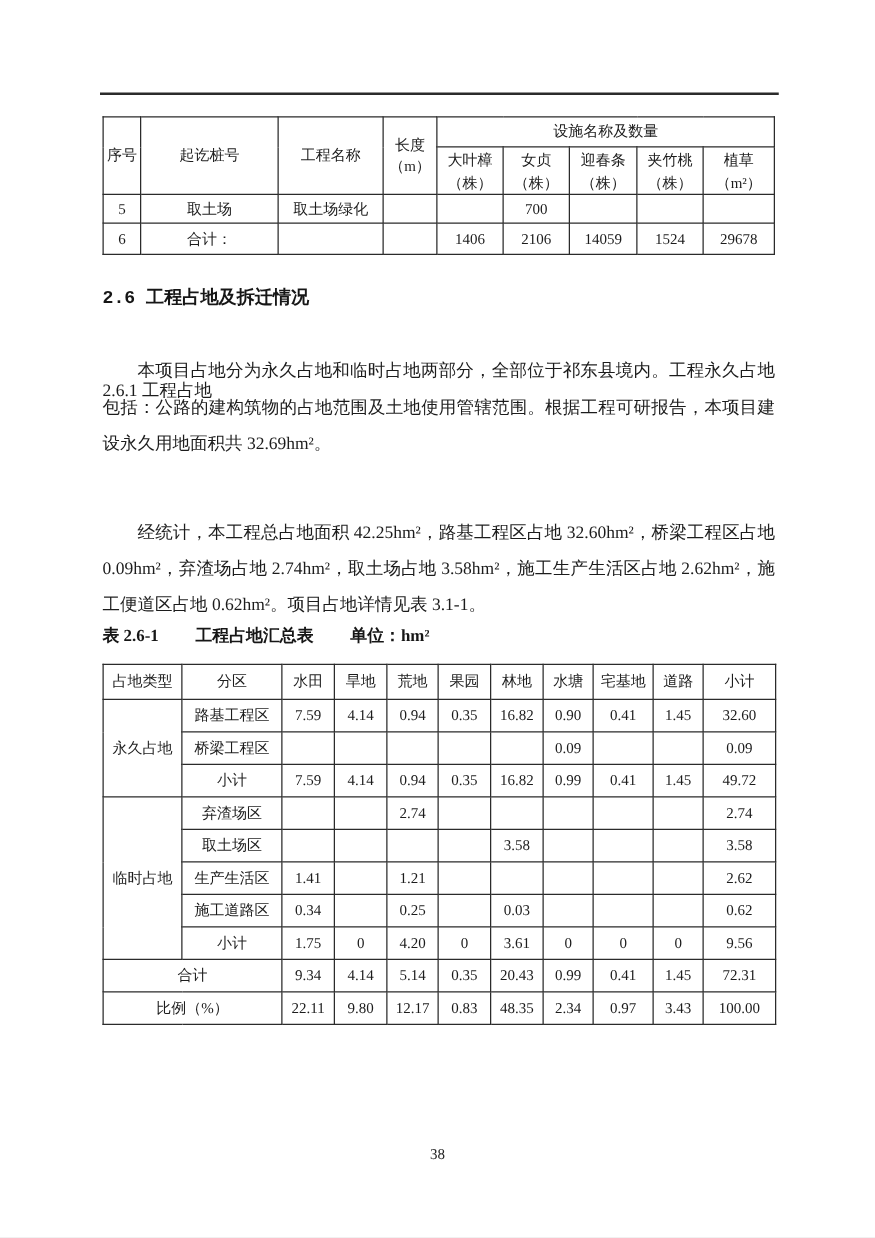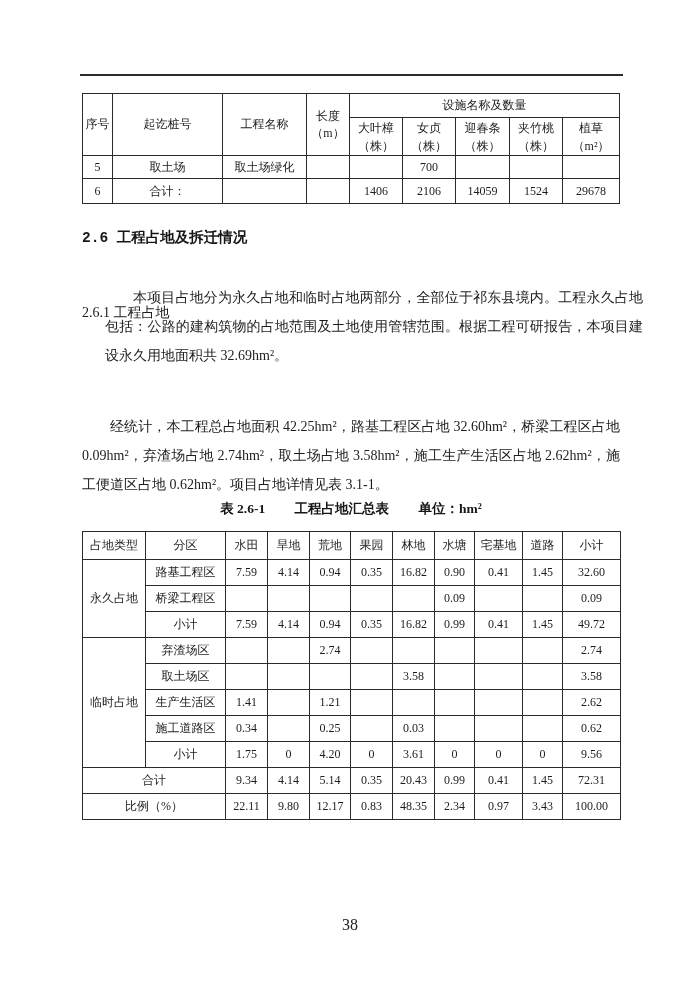--- a/index.html
+++ b/index.html
@@ -26,37 +26,37 @@
 
   .sec-heading{
     position:absolute;left:82px;top:228px;font-family:Liberation Mono, monospace;
     font-weight:bold;font-size:14.5px;color:#161616;
   }
   .sub-heading{position:absolute;left:82px;top:260px;font-size:14px;color:#1c1c1c;margin-top:44px;}
   .para{
     position:absolute;left:82px;width:538px;font-size:14px;line-height:29px;
     text-align:justify;text-indent:2em;color:#1c1c1c;margin:0;
   }
-  .p1{top:283px;margin-left:23px;}
+  .p1{top:283px;}
   .p2{top:370px;}
   .p3{top:412px;}
 
   .tbl-caption{
-    position:absolute;left:82px;top:500px;width:538px;text-align:center;
+    position:absolute;left:82px;top:500px;width:538px;text-align:left;
     font-weight:bold;font-size:13.5px;color:#161616;
   }
   .tbl-caption .cap-title{margin:0 26px;}
 
   .landuse-table{position:absolute;left:82px;top:531px;width:538px;font-size:12px;}
   .landuse-table tr{height:26px;}
   .landuse-table tr.r-head{height:28px;}
 
   .page-number{
     position:absolute;left:0;top:916px;width:700px;text-align:center;
-    font-size:16px;color:#222;
+    font-size:12px;color:#222;
   }
 </style>
 </head>
 <body>
 
 <div class="page">
 
   <div class="header-rule"></div>
 
   <table class="greening-table">

